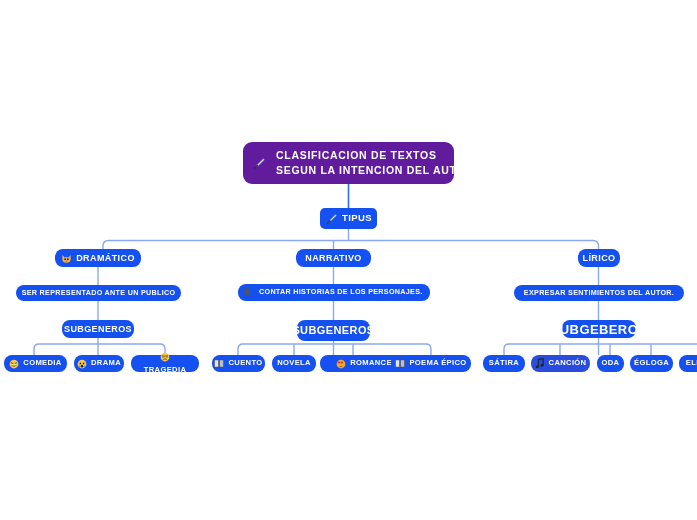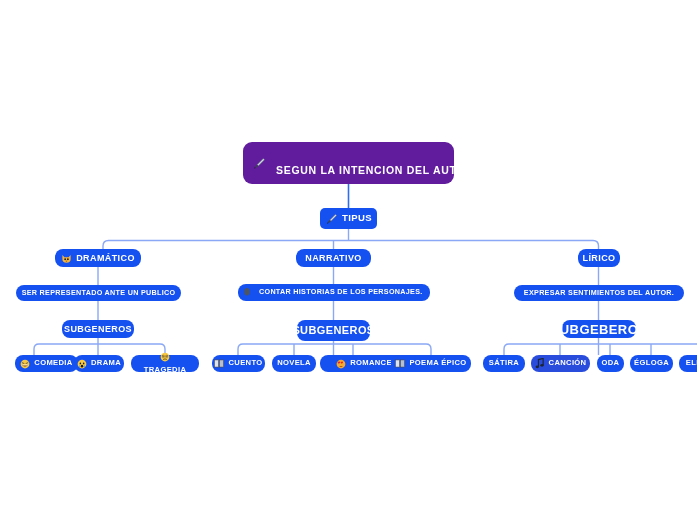--- a/index.html
+++ b/index.html
@@ -89,21 +89,21 @@
   .n-liri-desc { left: 514px; top: 285px; width: 170px; height: 16px; font-size: 7.2px; letter-spacing: 0.3px; }
 
   
   .n-dram-sub { left: 62px;  top: 320px; width: 72px; height: 18px; font-size: 9px; }
   .n-narr-sub { left: 297px; top: 320px; width: 73px; height: 21px; font-size: 11px; }
   .n-liri-sub { left: 562px; top: 320px; width: 74px; height: 18px; font-size: 13px; align-items: flex-end; }
 
   
   .leaf { height: 17px; font-size: 7.6px; top: 355px; letter-spacing: 0.35px; }
 
-  .n-comedia  { left: 15px;   width: 63px; }
+  .n-comedia  { left: 4px;   width: 63px; }
   .n-drama    { left: 74px;  width: 50px; }
   .n-tragedia { left: 131px; width: 68px; flex-direction: column; }
 
   .n-cuento   { left: 212px; width: 53px; }
   .n-novela   { left: 272px; width: 44px; }
   .n-romance  { left: 320px; width: 88px; }
   .n-poema    { left: 391px; width: 80px; }
 
   .n-satira   { left: 483px; width: 42px; }
   .n-cancion  { left: 531px; width: 59px; background: #2a4cdc; }
@@ -155,21 +155,21 @@
   </svg>
 
   <div class="node n-root">
     <span class="ico ico-brush">
       <svg viewBox="0 0 16 16" width="13" height="13">
         <path d="M12.6 1.8 L14.2 3.4 L6.6 11 L5 9.4 Z" fill="#cfd6e4" stroke="#555f72" stroke-width="0.7"></path>
         <path d="M5 9.4 L6.6 11 L3.4 13.4 L2.2 12.2 Z" fill="#3b4352"></path>
         <path d="M2.2 12.2 L3.4 13.4 L1.4 14.6 Z" fill="#1d222c"></path>
       </svg>
     </span>
-    <span class="label"><br><span>SEGUN LA INTENCION DEL AUTOR</span></span>
+    <span class="label"><span>CLASIFICACION DE TEXTOS</span><br><span>SEGUN LA INTENCION DEL AUTOR</span></span>
   </div>
 
   <div class="node n-tipus">
     <span class="ico ico-brush">
       <svg viewBox="0 0 16 16" width="12" height="12">
         <path d="M12.6 1.8 L14.2 3.4 L6.6 11 L5 9.4 Z" fill="#cfd6e4" stroke="#555f72" stroke-width="0.7"></path>
         <path d="M5 9.4 L6.6 11 L3.4 13.4 L2.2 12.2 Z" fill="#3b4352"></path>
         <path d="M2.2 12.2 L3.4 13.4 L1.4 14.6 Z" fill="#1d222c"></path>
       </svg>
     </span>

